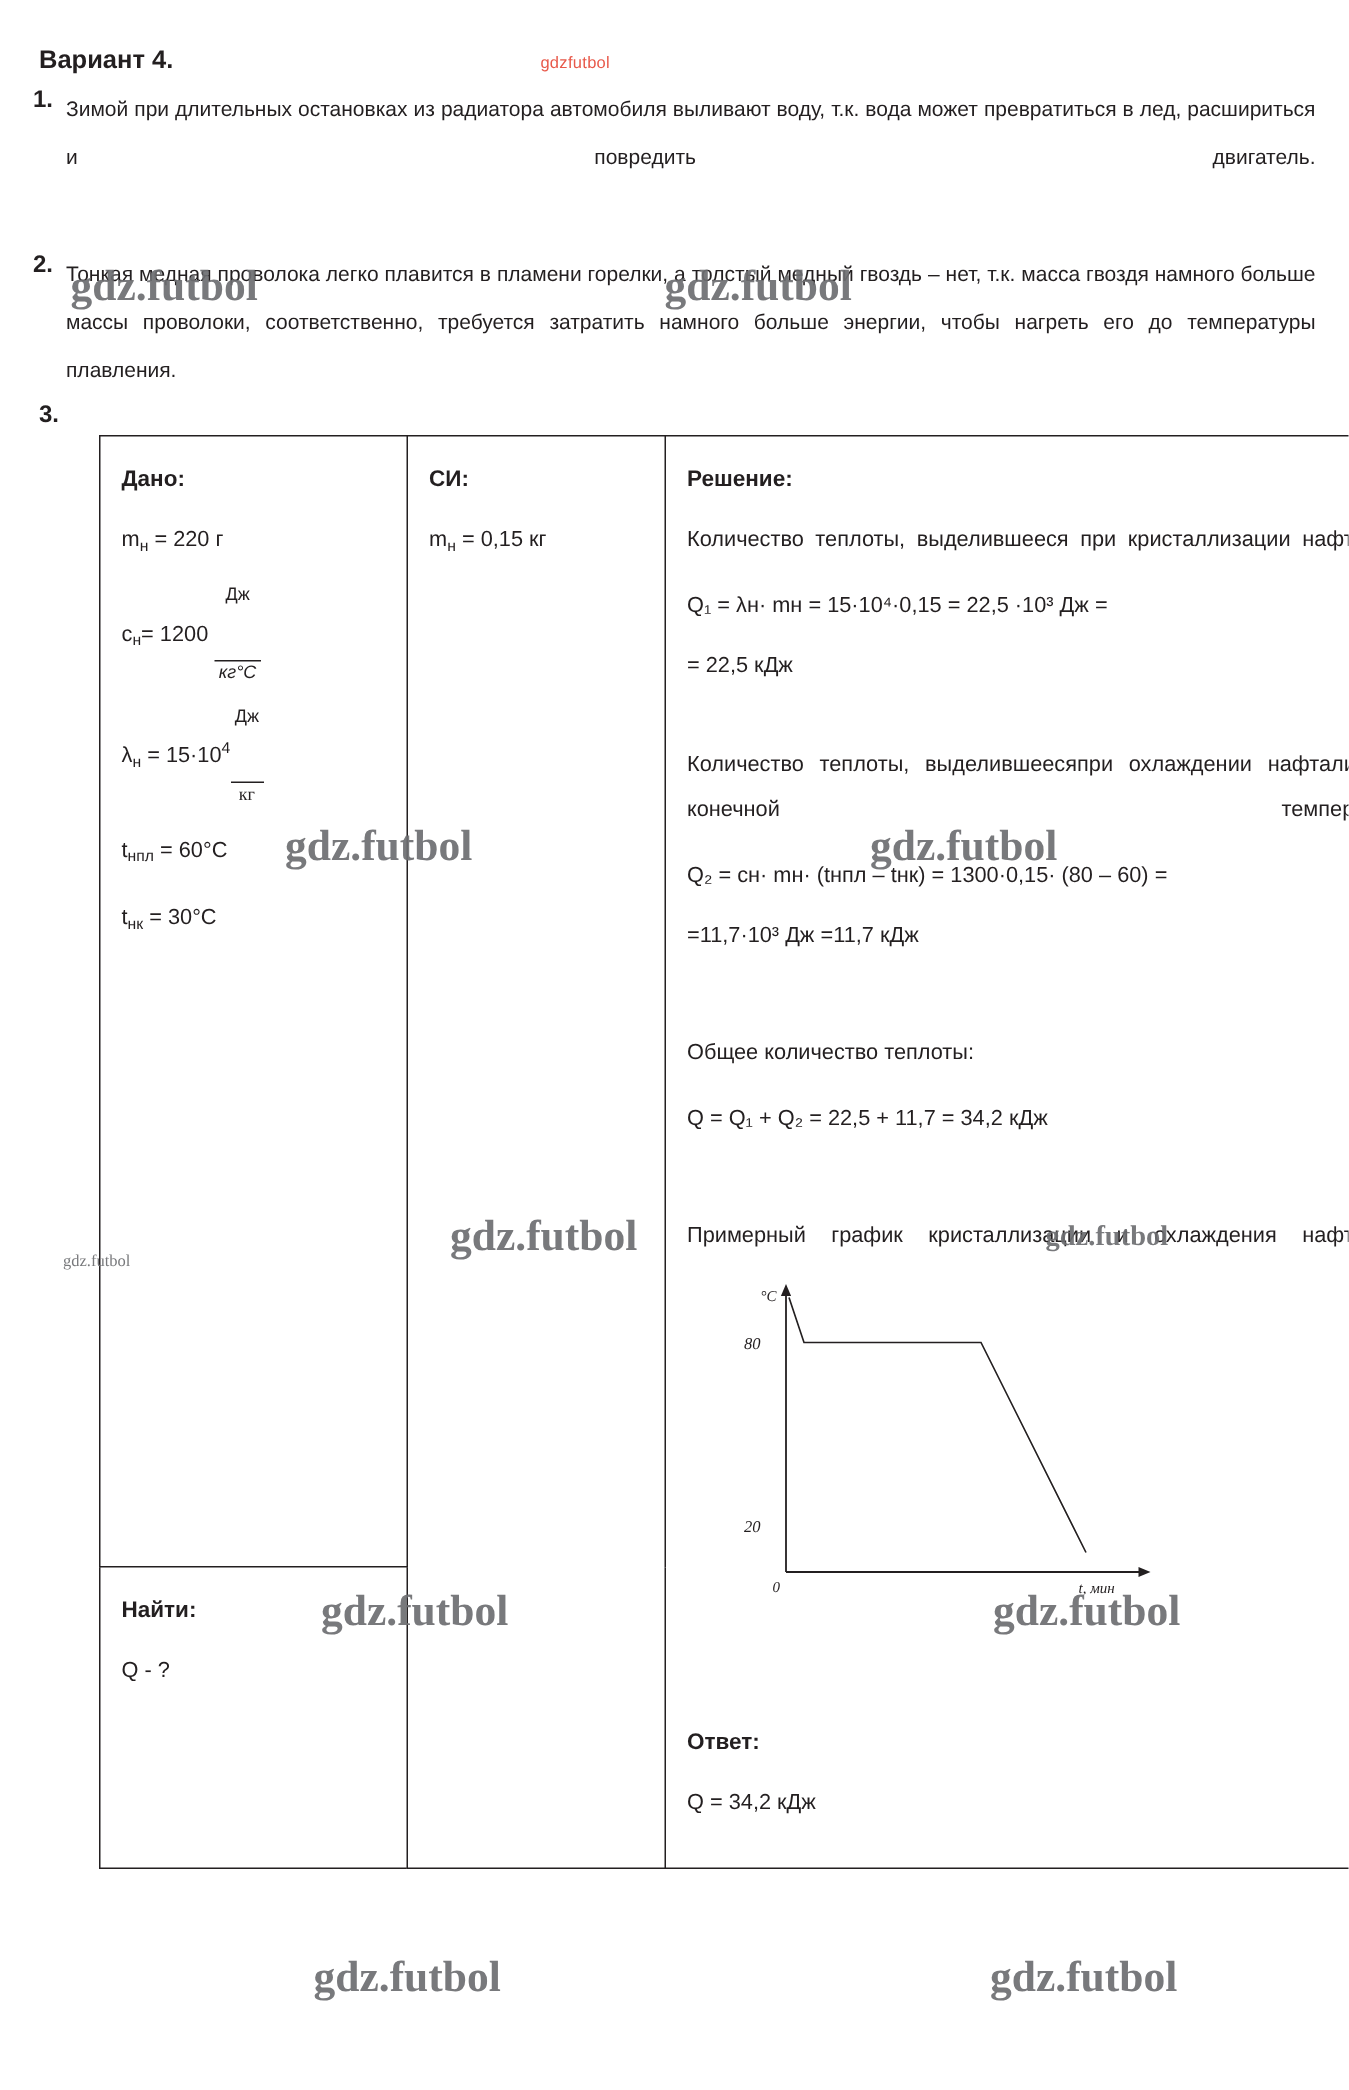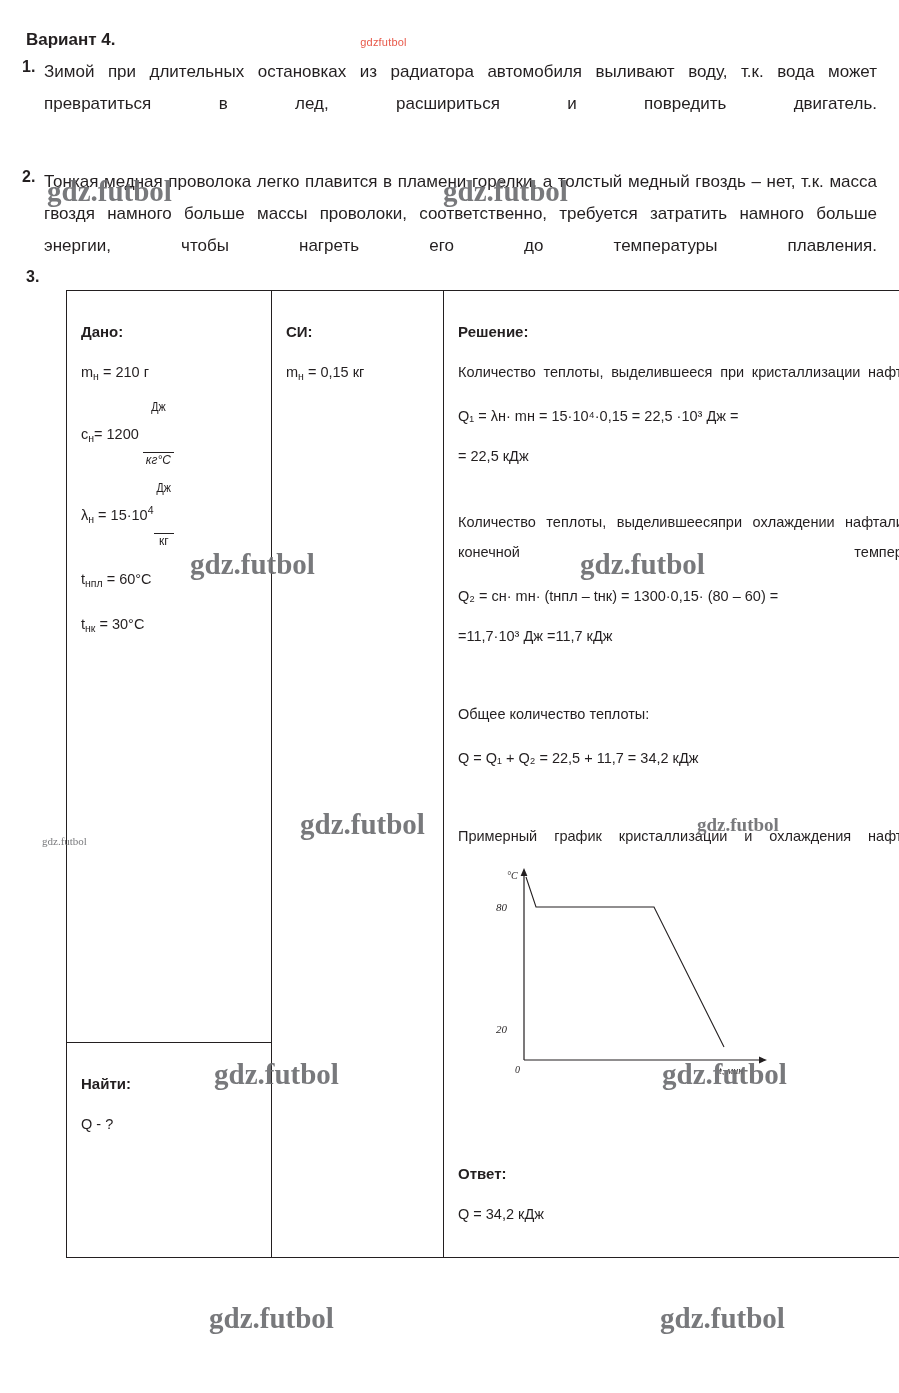--- a/index.html
+++ b/index.html
@@ -44,21 +44,21 @@
   }
   .q-num {
     font-size: 16px;
     font-weight: bold;
     width: 22px;
     flex: 0 0 22px;
     padding-top: 2px;
   }
   .q-text {
     flex: 1;
-    font-size: 17px;
+    font-size: 14px;
     line-height: 32px;
     text-align: justify;
     text-align-last: justify;
   }
   .spacer-line {
     height: 44px;
   }
   .task3-num {
     font-size: 16px;
     font-weight: bold;
@@ -68,21 +68,21 @@
   
   table.solution {
     border-collapse: collapse;
     width: 812px;
     margin-left: 44px;
     table-layout: fixed;
   }
   table.solution td {
     border: 1px solid #231f20;
     vertical-align: top;
-    padding: 26px 12px 14px 14px;
+    padding: 14px 12px 14px 14px;
     font-size: 14.5px;
     line-height: 30px;
   }
   .col-given { width: 178px; }
   .col-si { width: 145px; }
   .col-solution { width: 489px; }
   .cell-title {
     font-weight: bold;
     font-size: 15px;
     margin-bottom: 10px;
@@ -97,23 +97,23 @@
   sup { font-size: 10.5px; vertical-align: baseline; position: relative; top: -6px; }
   .frac {
     display: inline-block;
     vertical-align: middle;
     text-align: center;
     font-size: 12px;
     line-height: 15px;
     position: relative;
     top: -1px;
   }
-  .frac .num { display: block; padding: 0 3px; font-family: Liberation Mono, monospace; }
+  .frac .num { display: block; padding: 0 3px; }
   .frac .den { display: block; border-top: 1px solid #231f20; padding: 0 3px; font-style: italic; margin-top: 36px; }
-  .frac .den.nonital { font-style: normal; }
+  .frac .den.nonital { font-style: normal; font-family: Liberation Serif, serif; }
   .gap { height: 22px; }
   .gap-lg { height: 34px; }
 
   
   .chart-wrap {
     position: relative;
     width: 300px;
     height: 210px;
     margin: 6px 0 10px 16px;
   }
@@ -155,21 +155,21 @@
   </div>
 
   <div class="task3-num">3.</div>
 
   <table class="solution">
     <tbody>
         <tr>
       <td class="col-given">
         <div class="cell-title">Дано:</div>
         <div class="line">
-          <span>m</span><sub>н</sub><span> = 210 г</span>
+          <span>m</span><sub>н</sub><span> = 220 г</span>
         </div>
         <div class="line">
           <span>c</span><sub>н</sub><span>= 1200 </span><span class="frac"><span class="num">Дж</span><span class="den">кг°С</span></span>
         </div>
         <div class="line">
           <span>λ</span><sub>н</sub><span> = 15·10</span><sup>4</sup><span class="frac"><span class="num">Дж</span><span class="den nonital">кг</span></span>
         </div>
         <div class="line">
           <span>t</span><sub>нпл</sub><span> = 60°С</span>
         </div>

